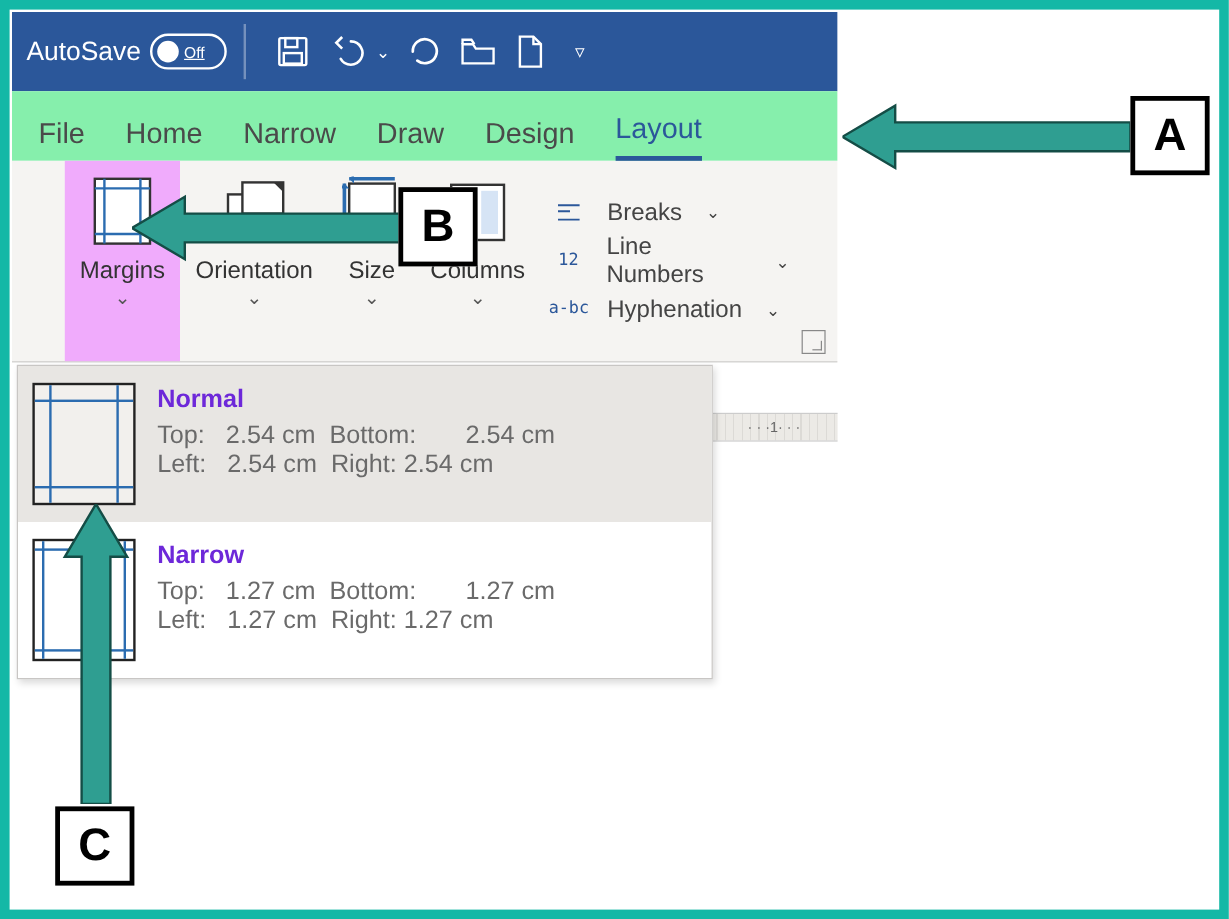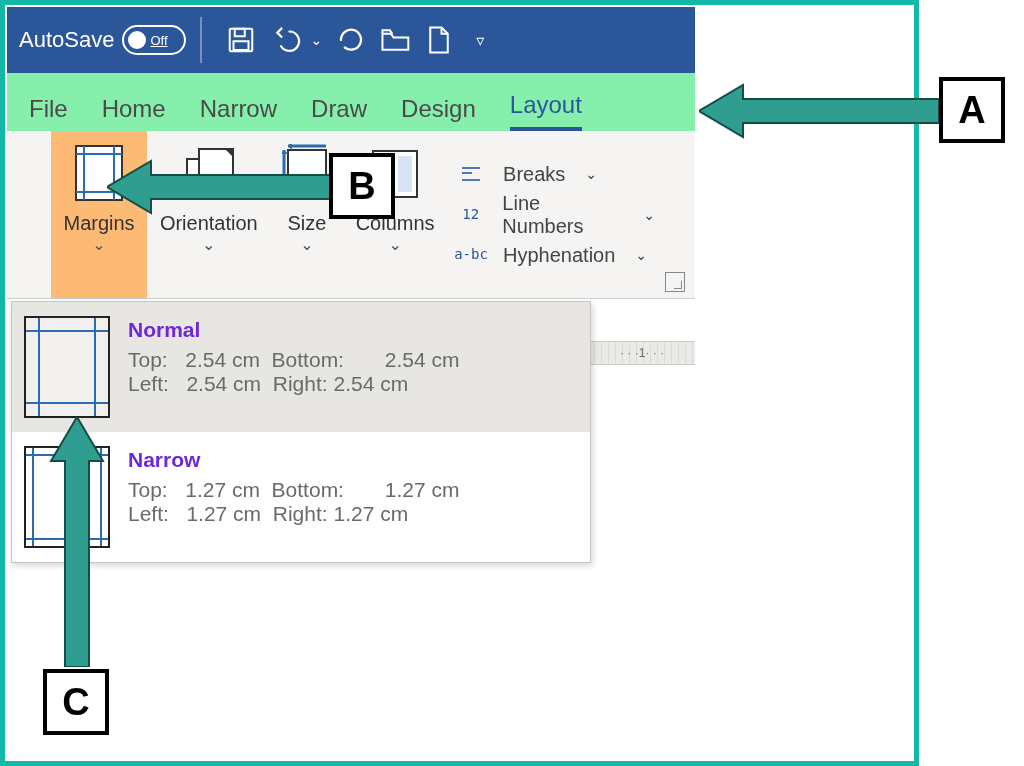--- a/index.html
+++ b/index.html
@@ -9,22 +9,22 @@
     font-family: "Segoe UI", Arial, sans-serif;
     background: #fff;
     width: 1024px;
     height: 766px;
     position: relative;
     overflow: hidden;
   }
   .outer-frame {
     position: absolute;
     left: 0; top: 0;
-    width: 919px; height: 766px;
-    border: 5px solid #14b8a6;
+    width: 1024px; height: 766px;
+    border: 8px solid #14b8a6;
     background: #fff;
   }
   .app-window {
     position: absolute;
     left: 2px; top: 2px;
     width: 688px;
     height: 602px;
     background: #fff;
     overflow: hidden;
   }
@@ -89,21 +89,21 @@
     border-bottom: 1px solid #d0cfcd;
   }
   .rgroup {
     display: flex;
     flex-direction: column;
     align-items: center;
     justify-content: flex-start;
     padding: 8px 4px 4px 4px;
     position: relative;
   }
-  .rgroup.selected { background: #fdba74; margin-left: 44px; }
+  .rgroup.selected { background: #f0abfc; margin-left: 44px; }
   .rgroup .big-icon {
     width: 60px; height: 68px;
     display:flex; align-items:center; justify-content:center;
   }
   .rgroup .label {
     font-size: 20px;
     color: #333;
     text-align: center;
     margin-top: 6px;
     line-height: 1.0;

